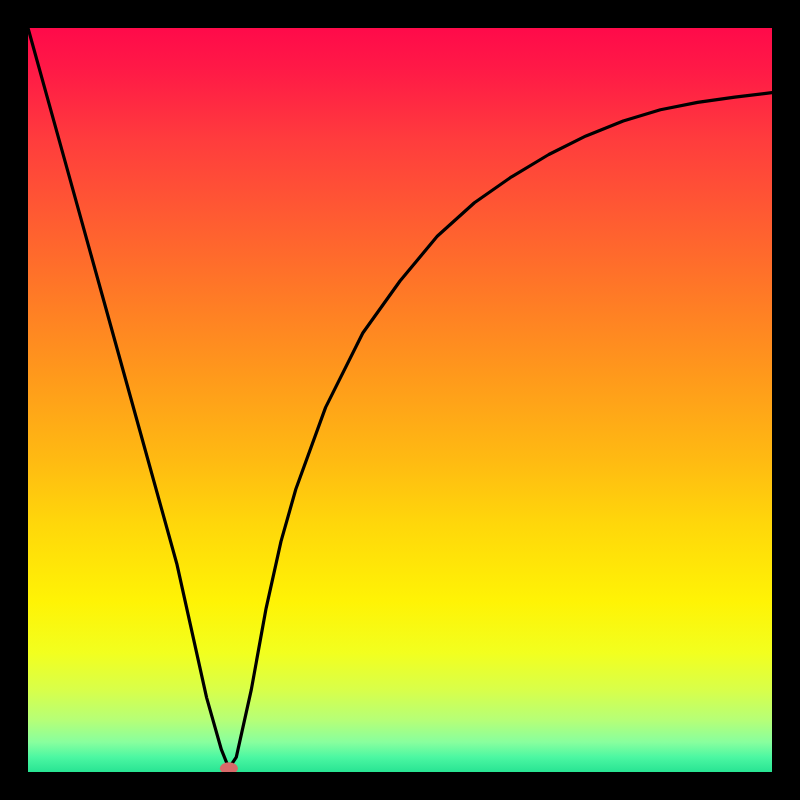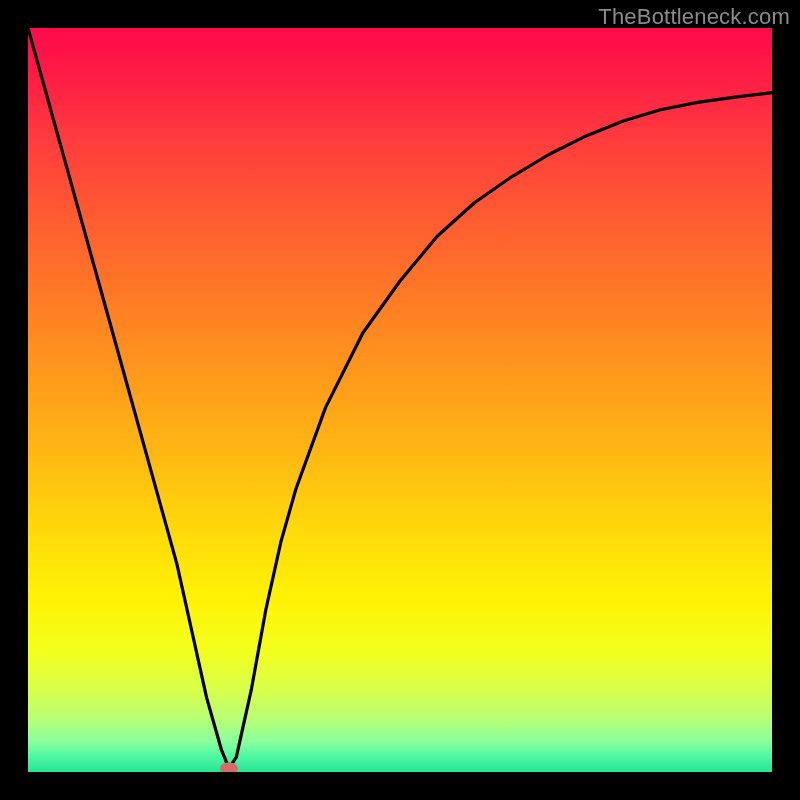--- a/index.html
+++ b/index.html
@@ -72,21 +72,20 @@
     font-size: 22px;
     letter-spacing: 0.2px;
     font-weight: 400;
     user-select: none;
   }
 </style>
 </head>
 <body>
 
 <div class="frame">
-  <span class="watermark">TheBottleneck.com</span>
 
   <div class="plot">
     <div class="gradient"></div>
 
     <svg class="curve" viewBox="0 0 744 744" preserveAspectRatio="none">
       <path d="M0.0 0.0 L37.2 133.9 L74.4 267.8 L111.6 401.8 L148.8 535.7 L178.6 669.6 L193.4 721.7 L200.9 740.3 L208.3 729.1 L223.2 662.2 L238.1 580.3 L253.0 513.4 L267.8 461.3 L297.6 379.4 L334.8 305.0 L372.0 253.0 L409.2 208.3 L446.4 174.8 L483.6 148.8 L520.8 126.5 L558.0 107.9 L595.2 93.0 L632.4 81.8 L669.6 74.4 L706.8 69.2 L744.0 64.7"></path>
       <ellipse class="marker" rx="9" ry="6" cx="200.9" cy="740.3">
       </ellipse>
     </svg>
   </div>

